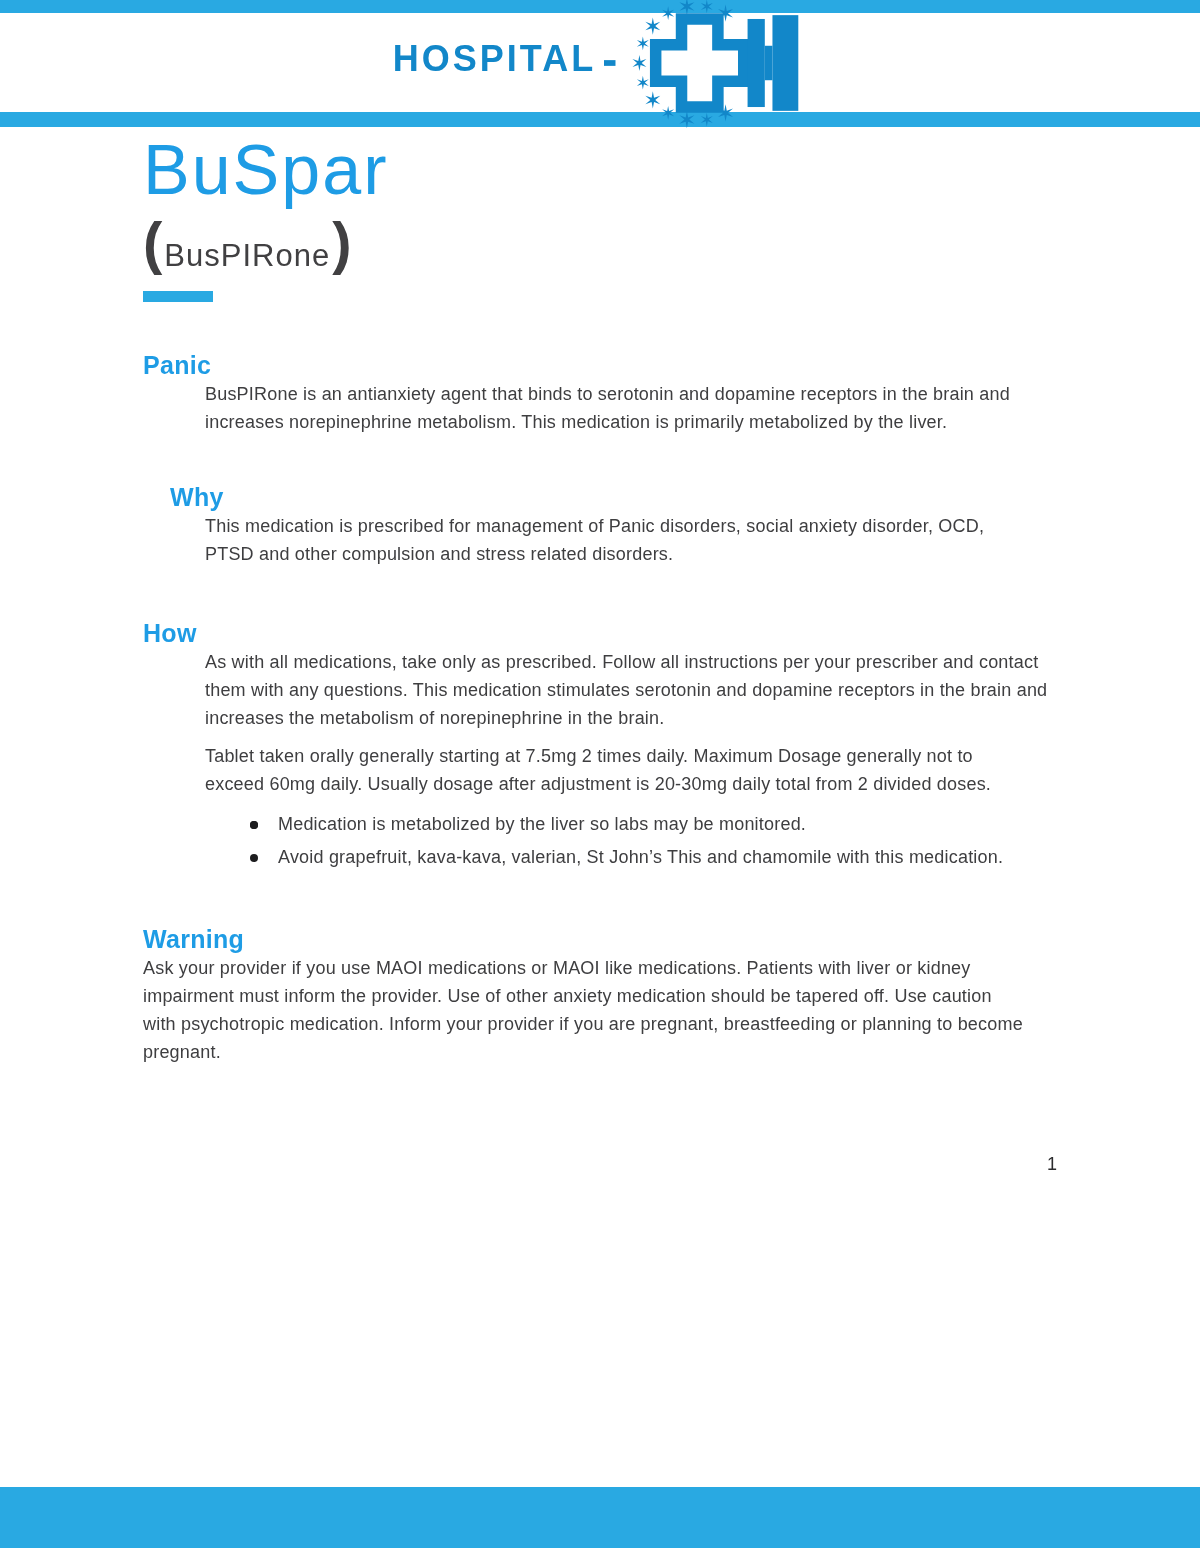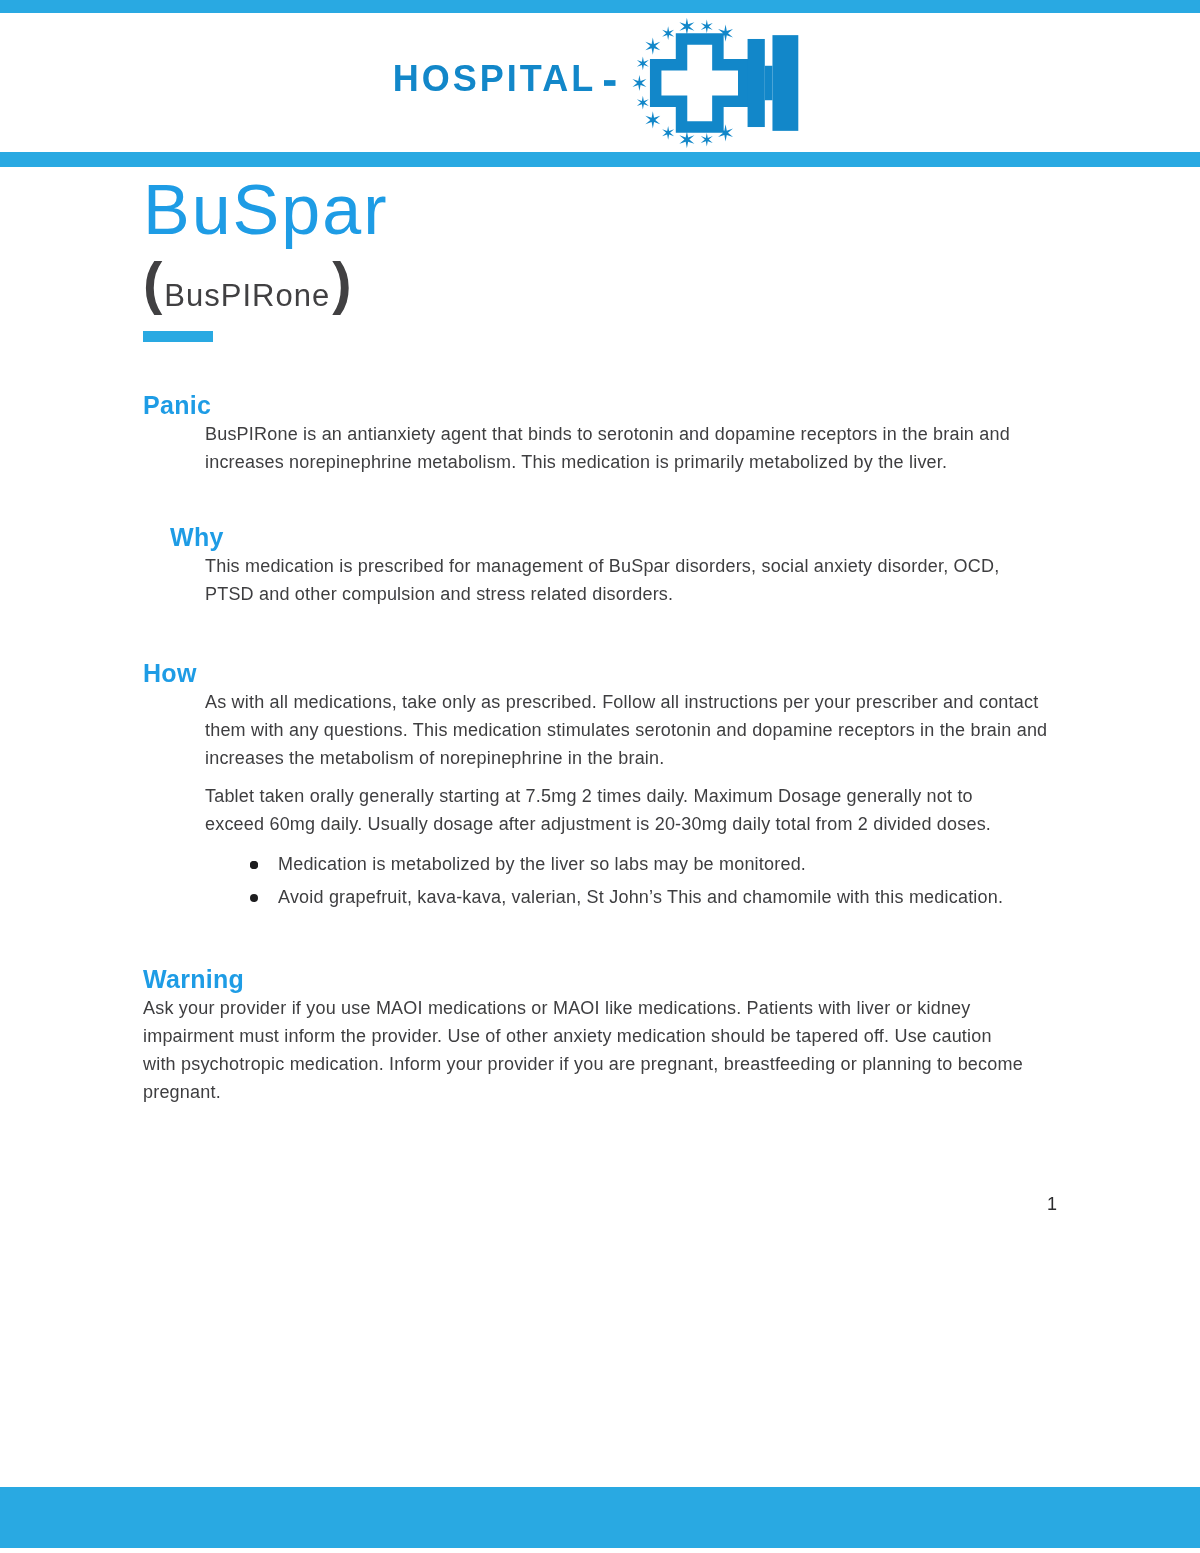--- a/index.html
+++ b/index.html
@@ -16,21 +16,21 @@
     width:1200px;height:1553px;
     position:relative;overflow:hidden;
   }
   .page{position:relative;width:1200px;height:1553px;background:#fff;}
   .bar{width:100%;background:var(--accent-bar);}
   .bar.top{height:13px;}
   .bar.divider{height:15px;}
   .bar.footer{position:absolute;left:0;bottom:5px;height:61px;}
 
   
-  header{height:139px;display:flex;align-items:center;justify-content:center;}
+  header{height:99px;display:flex;align-items:center;justify-content:center;}
   .lockup{display:flex;align-items:center;}
   .brand{
     color:var(--logo);
     font-size:36px;font-weight:bold;letter-spacing:3px;
     margin-right:6px;margin-top:-8px;
   }
   .logo-mark{display:block;}
 
   
   .content{padding:0 143px;position:relative;}
@@ -150,21 +150,21 @@
 
     <div class="title-rule"></div>
 
     <section class="sec-what">
       <h2>Panic</h2>
       <p class="indent w-what">BusPIRone is an antianxiety agent that binds to serotonin and dopamine receptors in the brain and increases norepinephrine metabolism. This medication is primarily metabolized by the liver.</p>
     </section>
 
     <section class="sec-why">
       <h2>Why</h2>
-      <p class="indent w-why">This medication is prescribed for management of BuSpar disorders, social anxiety disorder, OCD, PTSD and other compulsion and stress related disorders.</p>
+      <p class="indent w-why">This medication is prescribed for management of Panic disorders, social anxiety disorder, OCD, PTSD and other compulsion and stress related disorders.</p>
     </section>
 
     <section class="sec-how">
       <h2>How</h2>
       <p class="indent w-how1">As with all medications, take only as prescribed. Follow all instructions per your prescriber and contact them with any questions. This medication stimulates serotonin and dopamine receptors in the brain and increases the metabolism of norepinephrine in the brain.</p>
       <p class="indent w-how2 second">Tablet taken orally generally starting at 7.5mg 2 times daily. Maximum Dosage generally not to exceed 60mg daily. Usually dosage after adjustment is 20-30mg daily total from 2 divided doses.</p>
       <ul class="bullets">
         <li>
           <span class="bullet-dot"></span>
         </li>

